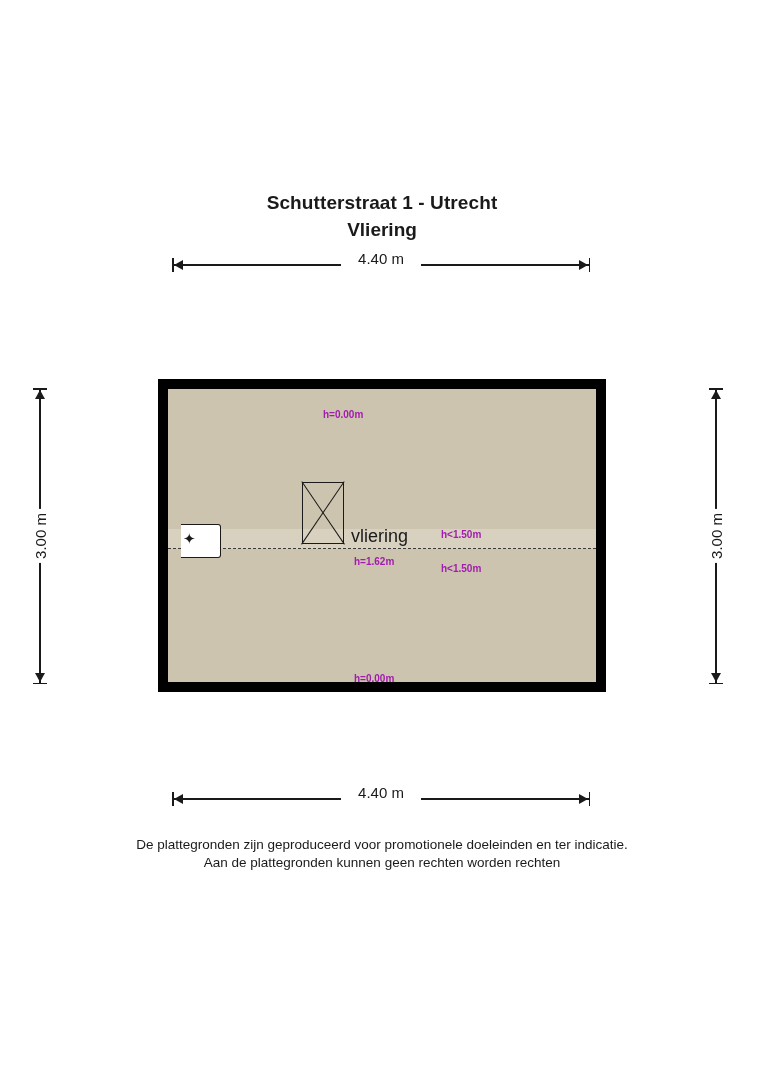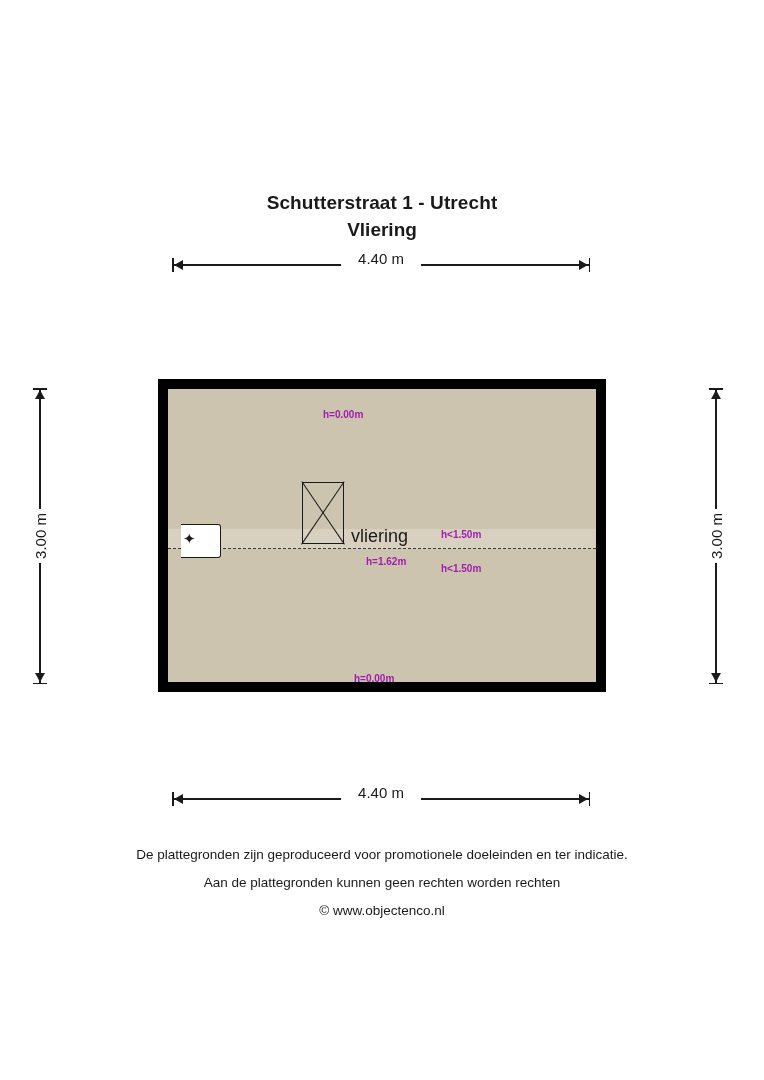--- a/index.html
+++ b/index.html
@@ -225,21 +225,21 @@
   .footer {
     position: absolute;
     left: 0;
     top: 836px;
     width: 764px;
     text-align: center;
     font-size: 13.5px;
     line-height: 18px;
     color: #1a1a1a;
   }
-  .footer div { white-space: nowrap; margin-top: 10px; }
+  .footer div { white-space: nowrap; }
 </style>
 </head>
 <body>
 
 <div class="page">
 
   <div class="title">Schutterstraat 1 - Utrecht</div>
   <div class="subtitle">Vliering</div>
 
   <div class="dim-h" style="left:172px; top:258px; width:418px;">
@@ -280,37 +280,36 @@
       <div class="window">
         <span class="glyph">✦</span>
       </div>
 
       <div class="lbl" style="left:155px; top:20px;">h=0.00m</div>
 
       <div class="room-name" style="left:183px; top:137px;">vliering</div>
 
       <div class="lbl" style="left:273px; top:140px;">h&lt;1.50m</div>
 
-      <div class="lbl" style="left:198px; top:167px;">h=1.62m</div>
+      <div class="lbl" style="left:186px; top:167px;">h=1.62m</div>
 
       <div class="lbl" style="left:273px; top:174px;">h&lt;1.50m</div>
 
       <div class="lbl" style="left:186px; top:284px;">h=0.00m</div>
 
     </div>
   </div>
 
   <div class="dim-h" style="left:172px; top:792px; width:418px;">
     <div class="line"></div>
     <div class="cap-l"></div>
     <div class="cap-r"></div>
     <div class="arrow-l"></div>
     <div class="arrow-r"></div>
     <div class="text">4.40 m</div>
   </div>
 
   <div class="footer">
     <div>De plattegronden zijn geproduceerd voor promotionele doeleinden en ter indicatie.</div>
     <div>Aan de plattegronden kunnen geen rechten worden rechten</div>
-    <div>© www.objectenco.nl</div>
   </div>
 
 </div>
 
 </body></html>

